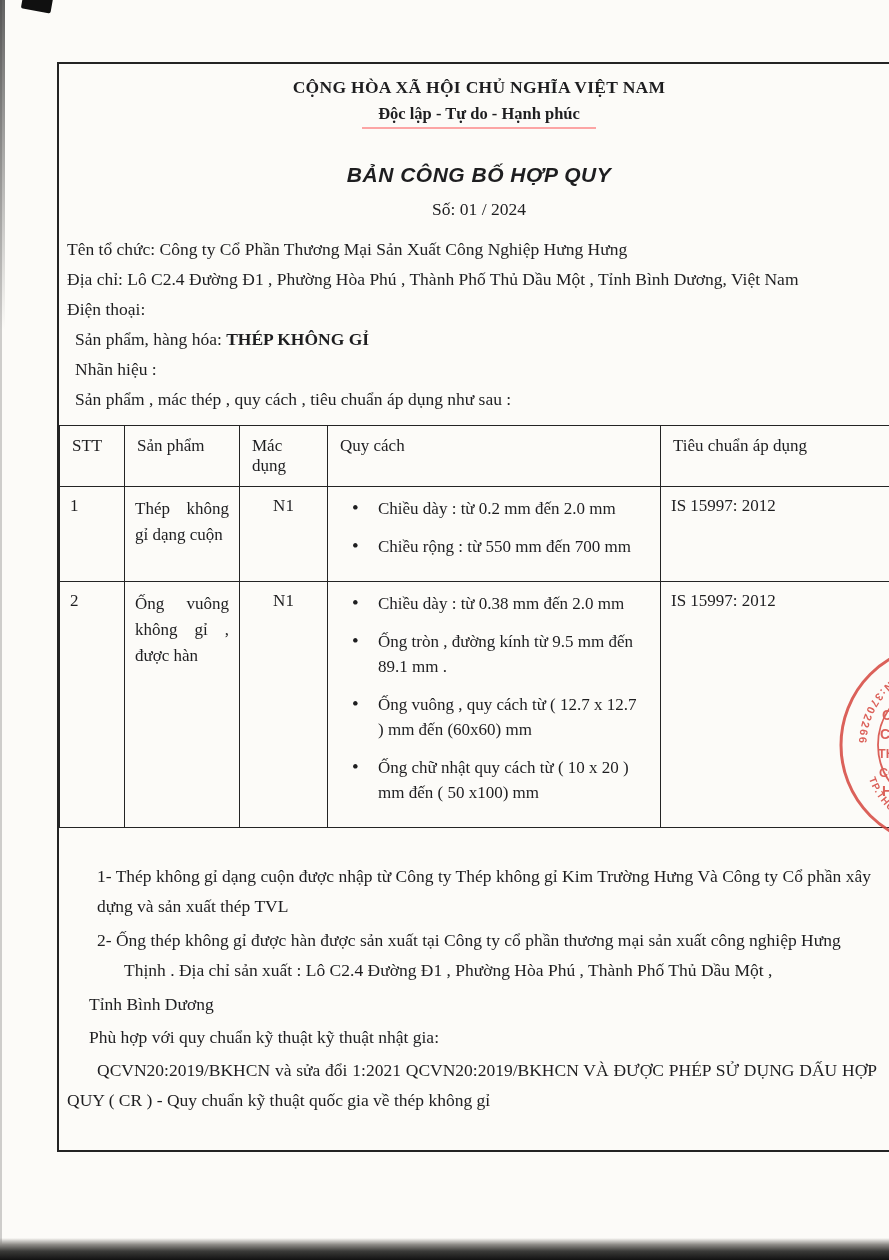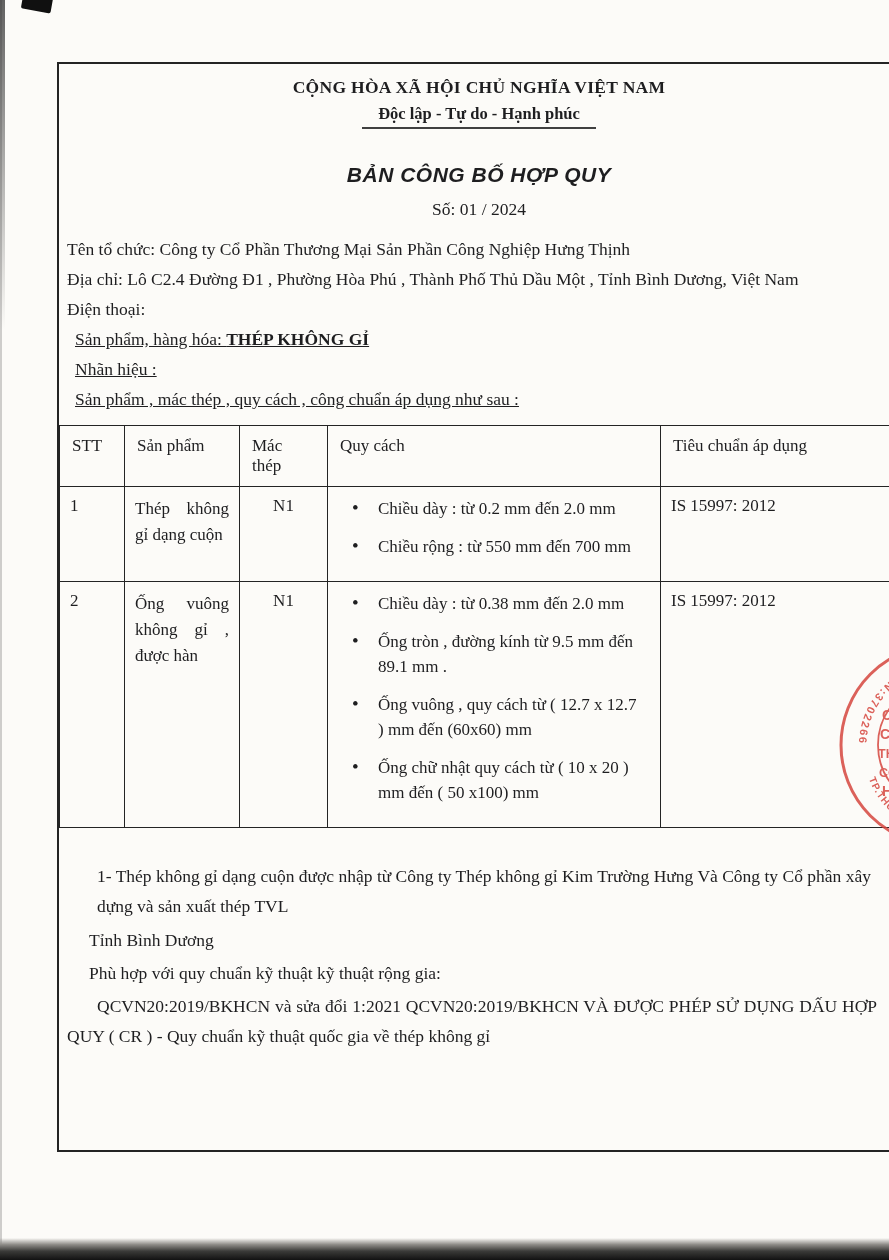--- a/index.html
+++ b/index.html
@@ -48,21 +48,21 @@
     text-align: center;
     font-weight: bold;
     font-size: 17.5px;
     letter-spacing: .3px;
   }
   .nat2 { text-align: center; margin-top: 6px; }
   .nat2 span {
     display: inline-block;
     font-weight: bold;
     font-size: 16.5px;
-    border-bottom: 2px solid #404040;
+    border-bottom: 2px solid #fca5a5;
     padding: 0 16px 3px 16px;
   }
   .doc-title {
     margin-top: 34px;
     text-align: center;
     font-family: "Liberation Sans", sans-serif;
     font-weight: bold;
     font-size: 21px;
     letter-spacing: .5px;
     font-style: italic;
@@ -72,21 +72,21 @@
     text-align: center;
     font-size: 17.5px;
   }
   
   .body-paras { margin-top: 14px; }
   .body-paras p {
     font-size: 17.5px;
     line-height: 30px;
     margin: 0 14px 0 8px;
   }
-  .body-paras p.indented { margin-left: 16px; text-decoration: underline; }
+  .body-paras p.indented { margin-left: 16px; }
   .bold { font-weight: bold; }
   
   table.spec {
     width: 100%;
     border-collapse: collapse;
     table-layout: fixed;
     margin-top: 11px;
     font-size: 17px;
   }
   table.spec col.c-stt  { width: 65px; }
@@ -179,41 +179,41 @@
 
     <div class="nat1">CỘNG HÒA XÃ HỘI CHỦ NGHĨA VIỆT NAM</div>
     <div class="nat2">
       <span>Độc lập - Tự do - Hạnh phúc</span>
     </div>
 
     <div class="doc-title">BẢN CÔNG BỐ HỢP QUY</div>
     <div class="doc-number">Số: 01 / 2024</div>
 
     <div class="body-paras">
-      <p>Tên tổ chức: Công ty Cổ Phần Thương Mại Sản Phần Công Nghiệp Hưng Thịnh</p>
+      <p>Tên tổ chức: Công ty Cổ Phần Thương Mại Sản Xuất Công Nghiệp Hưng Hưng</p>
       <p>Địa chỉ: Lô C2.4 Đường Đ1 , Phường Hòa Phú , Thành Phố Thủ Dầu Một , Tỉnh Bình Dương, Việt Nam</p>
       <p>Điện thoại:</p>
       <p class="indented"><span>Sản phẩm, hàng hóa: </span><span class="bold">THÉP KHÔNG GỈ</span></p>
       <p class="indented">Nhãn hiệu :</p>
-      <p class="indented">Sản phẩm , mác thép , quy cách , công chuẩn áp dụng như sau :</p>
+      <p class="indented">Sản phẩm , mác thép , quy cách , tiêu chuẩn áp dụng như sau :</p>
     </div>
 
     <table class="spec">
       <colgroup>
         <col class="c-stt">
           <col class="c-sp">
           <col class="c-mt">
           <col class="c-qc">
           <col class="c-tc">
       </colgroup>
       <thead>
         <tr>
           <th class="center">STT</th>
           <th>Sản phẩm</th>
-          <th>Mác thép</th>
+          <th>Mác dụng</th>
           <th>Quy cách</th>
           <th>Tiêu chuẩn áp dụng</th>
         </tr>
       </thead>
       <tbody>
         <tr>
           <td class="center">1</td>
           <td class="cell-sp">Thép không gỉ dạng cuộn</td>
           <td class="cell-mt">N1</td>
           <td class="cell-qc">
@@ -236,22 +236,23 @@
               <li>Ống chữ nhật quy cách từ ( 10 x 20 ) mm đến ( 50 x100) mm</li>
             </ul>
           </td>
           <td class="cell-tc">IS 15997: 2012</td>
         </tr>
       </tbody>
     </table>
 
     <div class="notes">
       <p class="note-item1">1- Thép không gỉ dạng cuộn được nhập từ Công ty Thép không gỉ Kim Trường Hưng Và Công ty Cổ phần xây dựng và sản xuất thép TVL</p>
+      <p class="note-item2">2- Ống thép không gỉ được hàn được sản xuất tại Công ty cổ phần thương mại sản xuất công nghiệp Hưng Thịnh . Địa chỉ sản xuất : Lô C2.4 Đường Đ1 , Phường Hòa Phú , Thành Phố Thủ Dầu Một ,</p>
       <p class="province-line">Tỉnh Bình Dương</p>
-      <p class="conformity-intro">Phù hợp với quy chuẩn kỹ thuật kỹ thuật rộng gia:</p>
+      <p class="conformity-intro">Phù hợp với quy chuẩn kỹ thuật kỹ thuật nhật gia:</p>
       <p class="conformity-body">QCVN20:2019/BKHCN và sửa đổi 1:2021 QCVN20:2019/BKHCN VÀ ĐƯỢC PHÉP SỬ DỤNG DẤU HỢP QUY ( CR ) -  Quy chuẩn kỹ thuật quốc gia về thép không gỉ</p>
     </div>
 
   </div>
 
   <div class="stamp">
     <svg width="210" height="210" viewBox="0 0 210 210">
       <defs>
         <path id="sealArcLeft" d="M 105 23 A 82 82 0 0 0 23 105 A 82 82 0 0 0 105 187"></path>
         <path id="sealArcBottom" d="M 32 136 A 78 78 0 0 0 150 178"></path>

